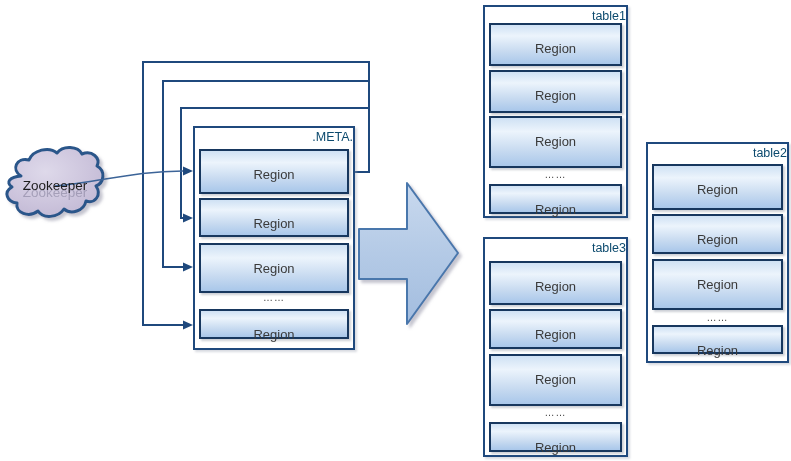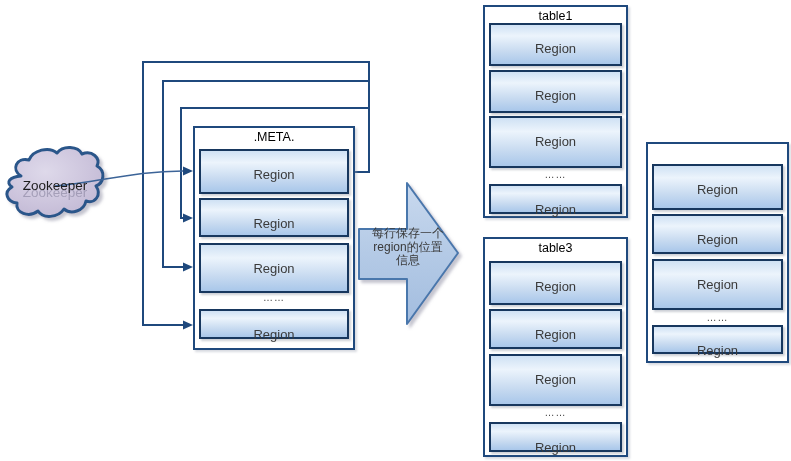--- a/index.html
+++ b/index.html
@@ -9,22 +9,22 @@
   }
   .lines-layer{position:absolute;left:0;top:0;width:791px;height:461px;}
   *{box-sizing:border-box;}
 
   
   .cont{
     position:absolute;background:#fff;border:2px solid #1f497d;
     box-shadow:2px 2px 2px rgba(160,165,180,.4);
   }
   .ctitle{
-    position:absolute;top:2px;left:0;right:0;text-align:center;
-    font-size:12.5px;color:#000000;
+    position:absolute;top:2px;left:0;right:0;text-align:right;
+    font-size:12.5px;color:#0c4a6e;
   }
   
   .rg{
     position:absolute;left:4px;right:4px;
     border:2px solid #17375e;
     background:linear-gradient(180deg,#cfe1f4 0%,#ecf4fc 28%,#dcea f8 45%,#c7daf0 65%,#a9c7ea 100%);
     background:linear-gradient(180deg,#cfe1f4 0%,#ecf4fc 28%,#c7daf0 68%,#a9c7ea 100%);
     text-align:center;font-size:13px;color:#3a3a3a;padding-top:16px;
     box-shadow:2px 2px 2px rgba(145,150,165,.45);
   }
@@ -129,45 +129,41 @@
 
   <div class="cont" id="meta">
     <div class="ctitle">.META.</div>
     <div class="rg r0">Region</div>
     <div class="rg r1">Region</div>
     <div class="rg r2">Region</div>
     <div class="dots ds">……</div>
     <div class="rg r3">Region</div>
   </div>
 
-  <div class="arrow-label">
-    <div>每行保存一个</div>
-    <div>region的位置</div>
-    <div>信息</div>
-  </div>
 
   <div class="cont" id="t1">
     <div class="ctitle">table1</div>
     <div class="rg r0">Region</div>
     <div class="rg r1">Region</div>
     <div class="rg r2">Region</div>
     <div class="dots ds">……</div>
     <div class="rg r3">Region</div>
   </div>
 
   <div class="cont" id="t3">
     <div class="ctitle">table3</div>
     <div class="rg r0">Region</div>
     <div class="rg r1">Region</div>
     <div class="rg r2">Region</div>
     <div class="dots ds">……</div>
     <div class="rg r3">Region</div>
   </div>
 
   <div class="cont" id="t2">
+    <div class="ctitle">table2</div>
     <div class="rg r0">Region</div>
     <div class="rg r1">Region</div>
     <div class="rg r2">Region</div>
     <div class="dots ds">……</div>
     <div class="rg r3">Region</div>
   </div>
 
 </div>
 
 </body></html>

